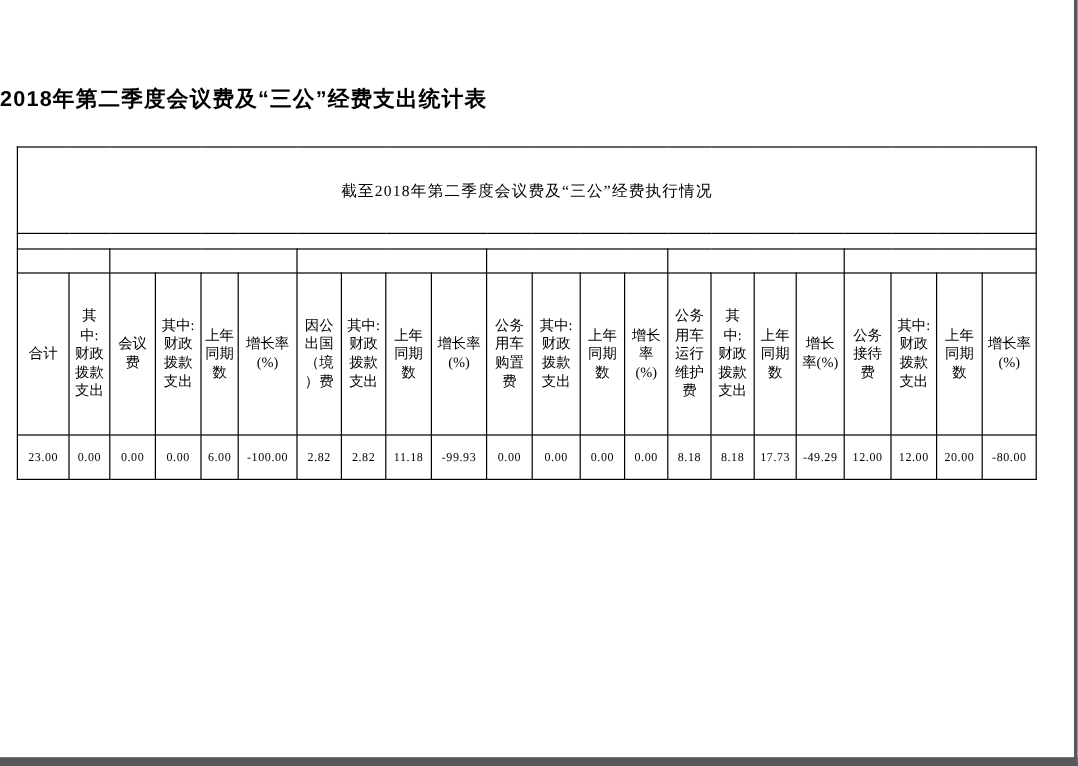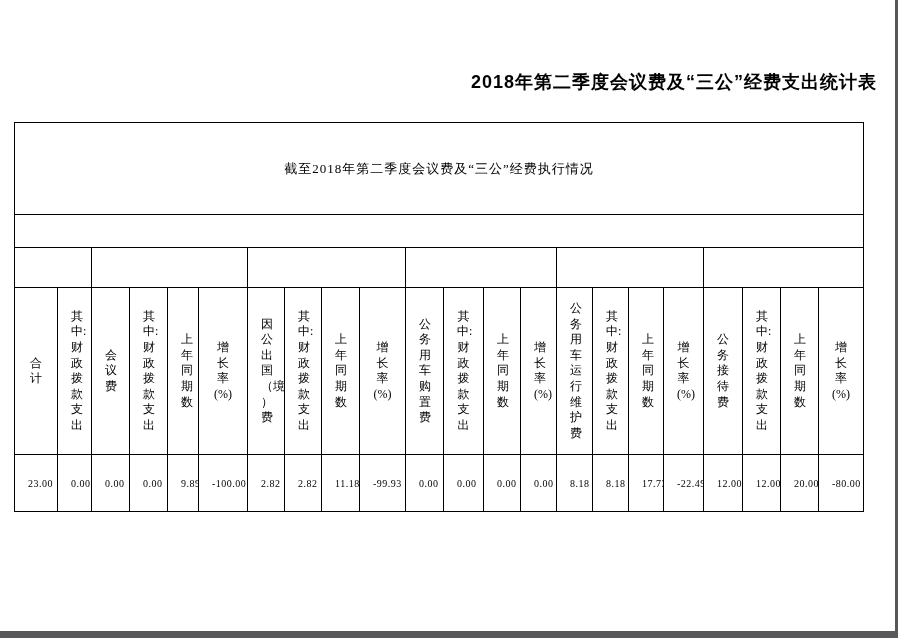--- a/index.html
+++ b/index.html
@@ -3,29 +3,29 @@
 <meta charset="utf-8">
 <style>
   html,body{margin:0;padding:0;}
   body{
     width:898px;height:638px;position:relative;overflow:hidden;
     background:#ffffff;color:#000;
     font-family:"Liberation Serif","DejaVu Serif",serif;
   }
   .page-title{
     position:absolute;top:70px;left:0;width:877px;
-    text-align:right;font-weight:bold;font-size:18px;letter-spacing:1px;
+    text-align:left;font-weight:bold;font-size:18px;letter-spacing:1px;
     font-family:"Liberation Sans","DejaVu Sans",sans-serif;
   }
   table.stats{
     position:absolute;left:14px;top:122px;width:849px;
     border-collapse:collapse;table-layout:fixed;
   }
   table.stats td{
-    padding:13px;margin:0;text-align:center;vertical-align:middle;
+    padding:3px;margin:0;text-align:center;vertical-align:middle;
     border:1px solid #000;overflow:hidden;
   }
   td.caption-cell{height:65px;font-size:13px;letter-spacing:1px;}
   tr.r-gap td{height:6px;}
   td.band{height:13px;border-bottom:none;}
   tr.r-head td{
     height:128px;font-size:12px;line-height:1.3;
     white-space:pre-line;
   }
   td.lab{border-top:none;}
@@ -154,34 +154,34 @@
 同期
 数</td>
     <td class="sub">增长率
 (%)</td>
   </tr>
   <tr class="r-data">
     <td>23.00</td>
     <td>0.00</td>
     <td>0.00</td>
     <td>0.00</td>
-    <td>9.89</td>
+    <td>6.00</td>
     <td>-100.00</td>
     <td>2.82</td>
     <td>2.82</td>
     <td>11.18</td>
     <td>-99.93</td>
     <td>0.00</td>
     <td>0.00</td>
     <td>0.00</td>
     <td>0.00</td>
     <td>8.18</td>
     <td>8.18</td>
     <td>17.73</td>
-    <td>-22.49</td>
+    <td>-49.29</td>
     <td>12.00</td>
     <td>12.00</td>
     <td>20.00</td>
     <td>-80.00</td>
   </tr>
 </tbody>
   </table>
 
 <div class="edge-right"></div>
 <div class="edge-bottom"></div>

